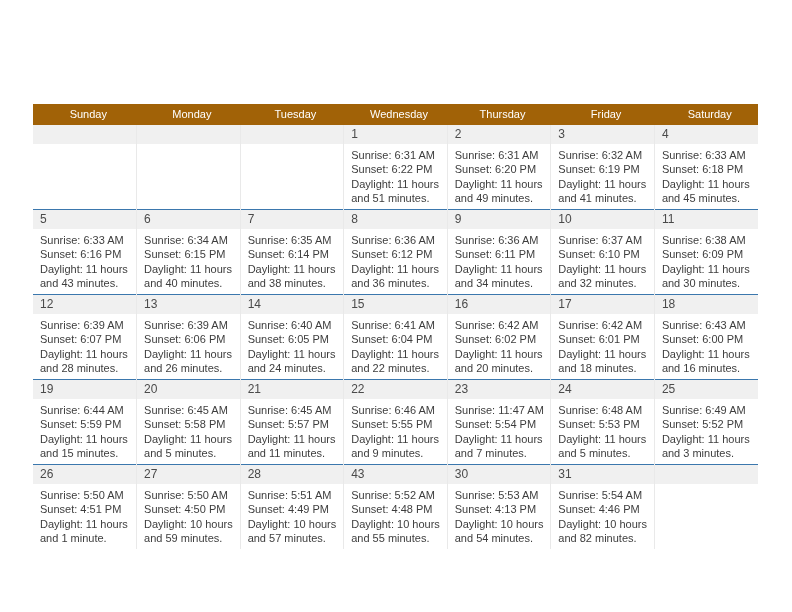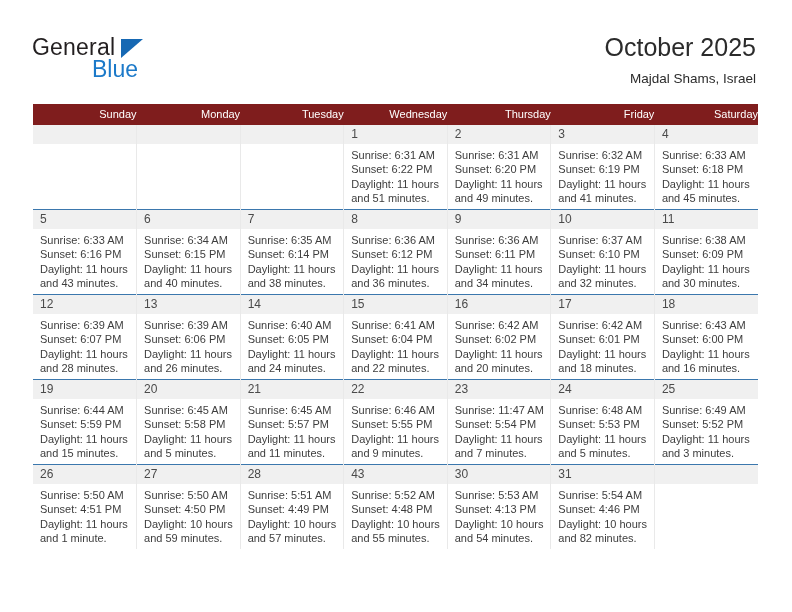--- a/index.html
+++ b/index.html
@@ -88,25 +88,25 @@
   
   .cal {
     position: absolute;
     left: 33px;
     top: 104px;
     width: 725px;
     border-collapse: collapse;
     table-layout: fixed;
   }
   .cal th {
-    background: #7f1d1d;
+    background: #a16207;
     color: #ffffff;
     font-weight: normal;
     font-size: 11px;
-    text-align: right;
+    text-align: center;
     padding: 4px 0 4px 7px;
     height: 12px;
     line-height: 13px;
     border: 0;
   }
   .cal td {
     width: 103.57px;
     height: 84px;
     vertical-align: top;
     padding: 0;
@@ -136,34 +136,20 @@
     line-height: 14.3px;
     color: #3d3d3d;
   }
   .info div { white-space: nowrap; }
 </style>
 </head>
 <body>
 
 <div class="page">
 
-  <div class="header">
-
-    <div class="brand">
-      <span class="brand-general">General</span>
-      <span class="brand-tri"></span>
-      <span class="brand-blue">Blue</span>
-    </div>
-
-    <div class="title-block">
-      <div class="cal-title">October 2025</div>
-      <div class="cal-subtitle">Majdal Shams, Israel</div>
-    </div>
-
-  </div>
 
   <table class="cal">
     <thead>
       <tr>
         <th>Sunday</th>
         <th>Monday</th>
         <th>Tuesday</th>
         <th>Wednesday</th>
         <th>Thursday</th>
         <th>Friday</th>

